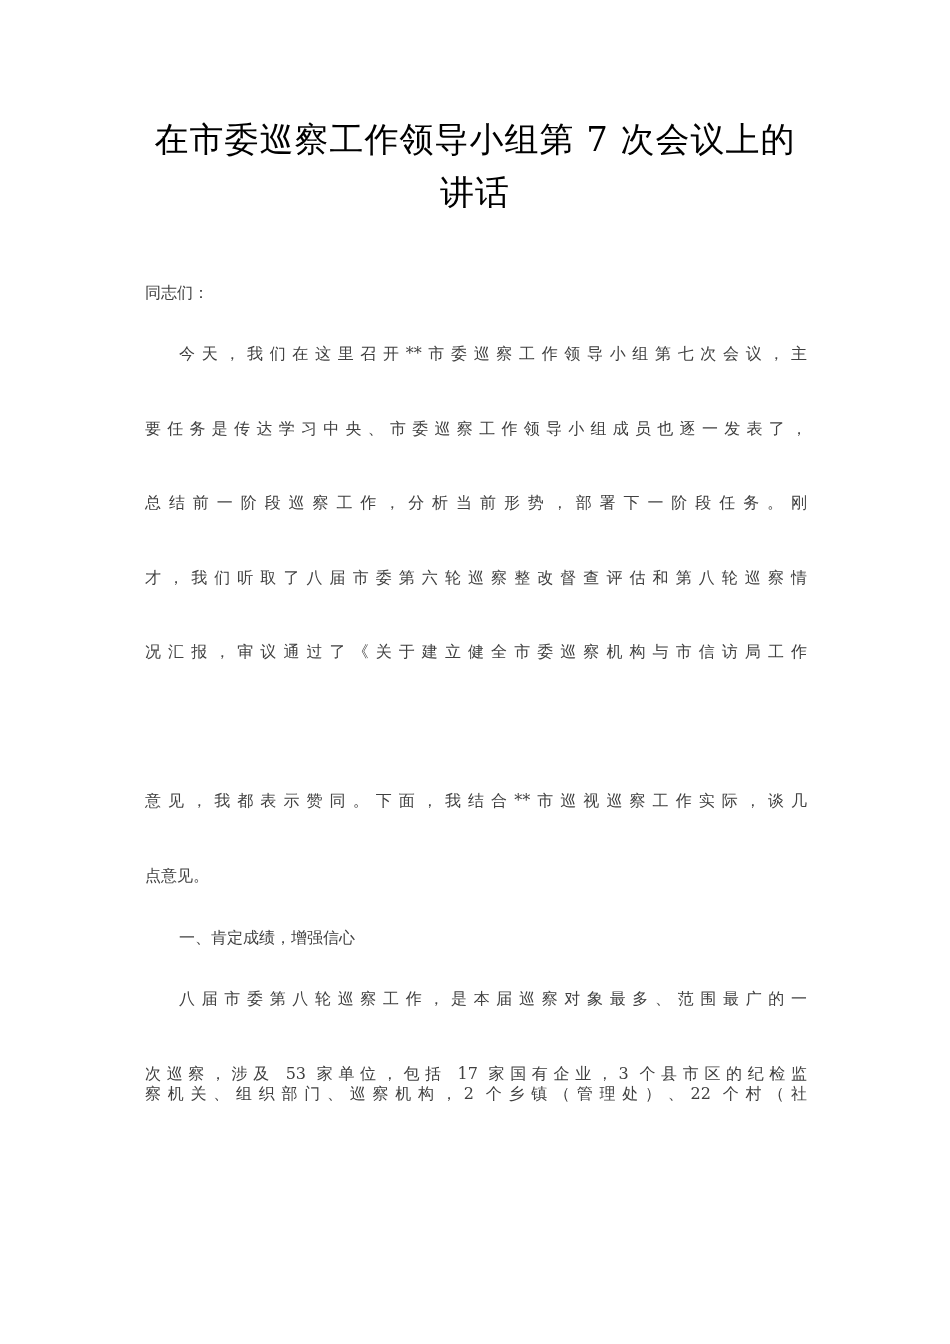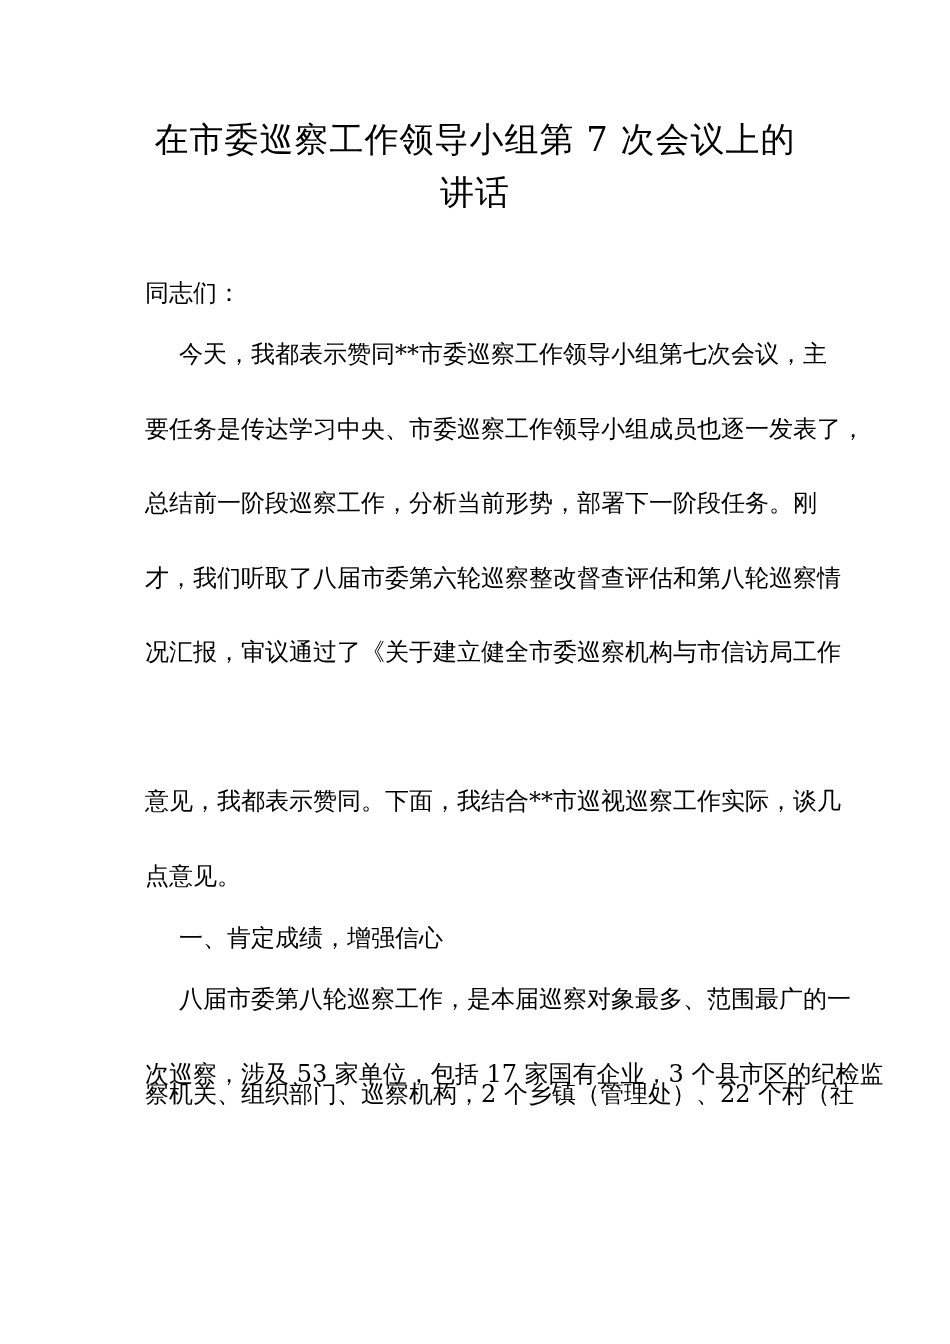--- a/index.html
+++ b/index.html
@@ -30,41 +30,41 @@
       line-height: 40px;
       font-weight: normal;
       margin: 0;
       letter-spacing: 1px;
       color: #000000;
     }
     .line {
       position: absolute;
       left: 145px;
       width: 662px;
-      font-size: 24px;
+      font-size: 16px;
       line-height: 28px;
       white-space: nowrap;
       text-align: justify;
       text-align-last: justify;
-      color: #000000;
+      color: #404040;
     }
     .line.indent { left: 179px; width: 628px; }
     .line.short { text-align-last: left; }
   </style>
 </head>
 <body>
 
 <div class="page">
 
   <h1 class="title" style="top:119px;">在市委巡察工作领导小组第 7 次会议上的</h1>
   <h1 class="title" style="top:172px;">讲话</h1>
 
   <div class="line short" style="top:279px;">同志们：</div>
 
-  <div class="line indent" style="top:340px;">今天，我都表示赞同**市委巡察工作领导小组第七次会议，主</div>
+  <div class="line indent" style="top:340px;">今天，我们在这里召开**市委巡察工作领导小组第七次会议，主</div>
   <div class="line" style="top:415px;">要任务是传达学习中央、市委巡察工作领导小组成员也逐一发表了，</div>
   <div class="line" style="top:489px;">总结前一阶段巡察工作，分析当前形势，部署下一阶段任务。刚</div>
   <div class="line" style="top:564px;">才，我们听取了八届市委第六轮巡察整改督查评估和第八轮巡察情</div>
   <div class="line" style="top:638px;">况汇报，审议通过了《关于建立健全市委巡察机构与市信访局工作</div>
   <div class="line" style="top:787px;">意见，我都表示赞同。下面，我结合**市巡视巡察工作实际，谈几</div>
   <div class="line short" style="top:862px;">点意见。</div>
 
   <div class="line indent short" style="top:924px;">一、肯定成绩，增强信心</div>
 
   <div class="line indent" style="top:985px;">八届市委第八轮巡察工作，是本届巡察对象最多、范围最广的一</div>

